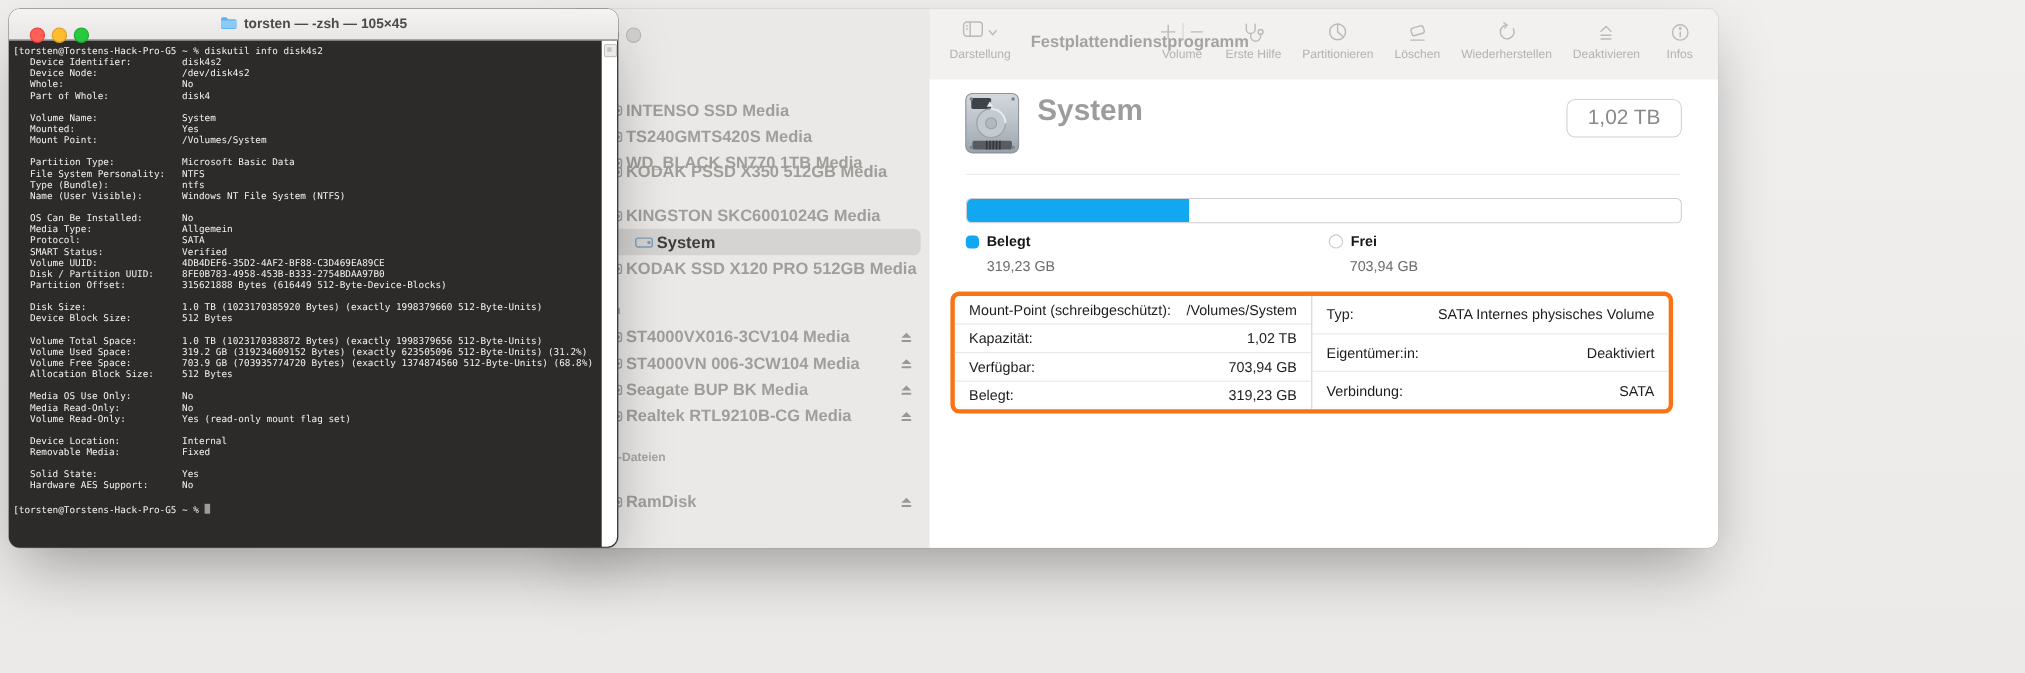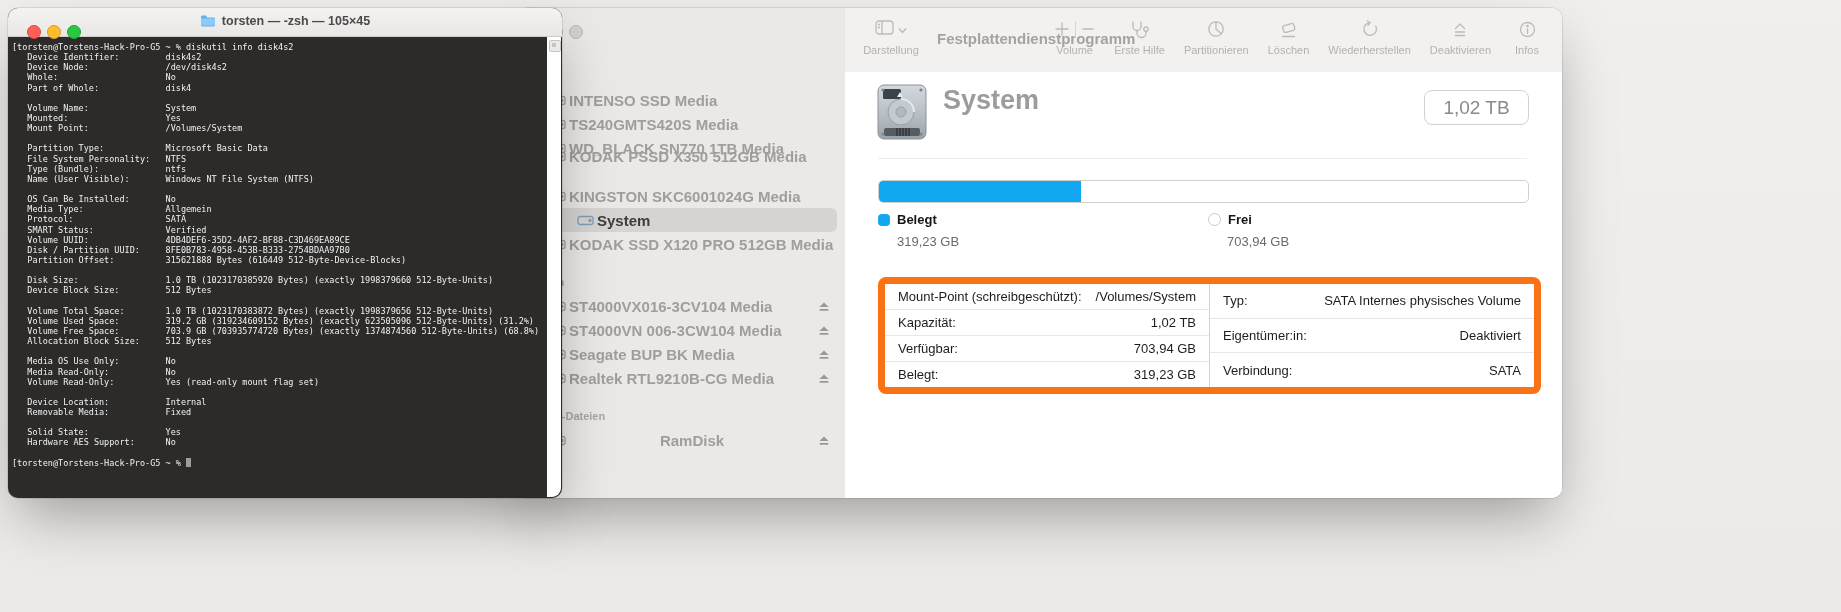--- a/index.html
+++ b/index.html
@@ -48,21 +48,21 @@
   #main-sep{position:absolute;left:33px;width:649px;top:86px;height:1px;background:#ececec;}
   #usage-bar{position:absolute;left:33px;top:108px;width:649px;height:21px;border:1px solid #d2d0ce;border-radius:5px;background:#fff;overflow:hidden;}
   #usage-used{position:absolute;left:0;top:0;bottom:0;border-radius:4px 0 0 4px;}
   #legend{position:absolute;left:33px;top:140px;width:649px;height:44px;}
   .lg-item{position:absolute;top:0;}
   .lg-head{display:flex;align-items:center;gap:7px;}
   .lg-swatch-sq{width:12px;height:12px;border-radius:4px;}
   .lg-swatch-ci{width:11px;height:11px;border-radius:50%;background:#fff;border:1px solid #cccac8;}
   .lg-label{font-size:13px;font-weight:bold;color:#161616;}
   .lg-value{font-size:13px;color:#6b6b6b;margin:7px 0 0 19px;}
-  #info-table{position:absolute;left:33px;top:193px;width:649px;height:103px;border:7px solid #f97316;border-radius:8px;display:flex;margin-top:12px;}
+  #info-table{position:absolute;left:19px;top:193px;width:649px;height:103px;border:4px solid #f97316;border-radius:8px;display:flex;}
   .it-col{flex:1;display:flex;flex-direction:column;}
   .it-col.left{border-right:1px solid #d6d4d2;}
   .it-row{flex:1;display:flex;align-items:center;justify-content:space-between;padding:0 13px;border-bottom:1px solid #e9e7e5;}
   .it-row:last-child{border-bottom:none;}
   .it-label{font-size:13px;color:#1d1d1f;white-space:nowrap;}
   .it-value{font-size:13px;color:#1d1d1f;white-space:nowrap;}
   
   #term{left:8px;top:8px;width:554px;height:490px;background:#2c2b2a;}
   #term-titlebar{position:absolute;left:0;top:0;right:0;height:28px;background:linear-gradient(#f4f3f2,#e9e7e6);border-bottom:1px solid #cfcdcb;border-radius:10px 10px 0 0;display:flex;align-items:center;justify-content:center;}
   #term-title{font-size:12.5px;font-weight:bold;color:#4a4a4a;display:flex;align-items:flex-start;gap:6px;}
@@ -253,21 +253,21 @@
             </span>
             <span class="sb-label">Realtek RTL9210B-CG Media</span>
             <span class="sb-eject">
               <svg width="12" height="11" viewBox="0 0 12 11">
                 <path d="M1.5 6L6 1.5 10.5 6z" fill="currentColor"></path>
                 <rect x="1.5" y="8" width="9" height="1.8" rx=".9" fill="currentColor"></rect>
               </svg>
             </span>
           </div>
           <div class="sb-header" style="top: 402px;">Image-Dateien</div>
-          <div class="sb-row" style="top: 420px; text-align: center;">
+          <div class="sb-row" style="top: 436px;">
             <span class="sb-chev">
               <svg width="8" height="11" viewBox="0 0 8 11" fill="none" stroke="currentColor" stroke-width="1.3" stroke-linecap="round" stroke-linejoin="round">
                 <path d="M2 1.5l4 4-4 4"></path>
               </svg>
             </span>
             <span class="sb-icon">
               <svg width="17" height="13" viewBox="0 0 17 13" fill="none" stroke="currentColor" stroke-width="1.3" stroke-linecap="round" stroke-linejoin="round">
                 <rect x="1" y="2.5" width="15" height="8" rx="2"></rect>
                 <circle cx="13" cy="6.5" r="1" fill="currentColor"></circle>
               </svg>

